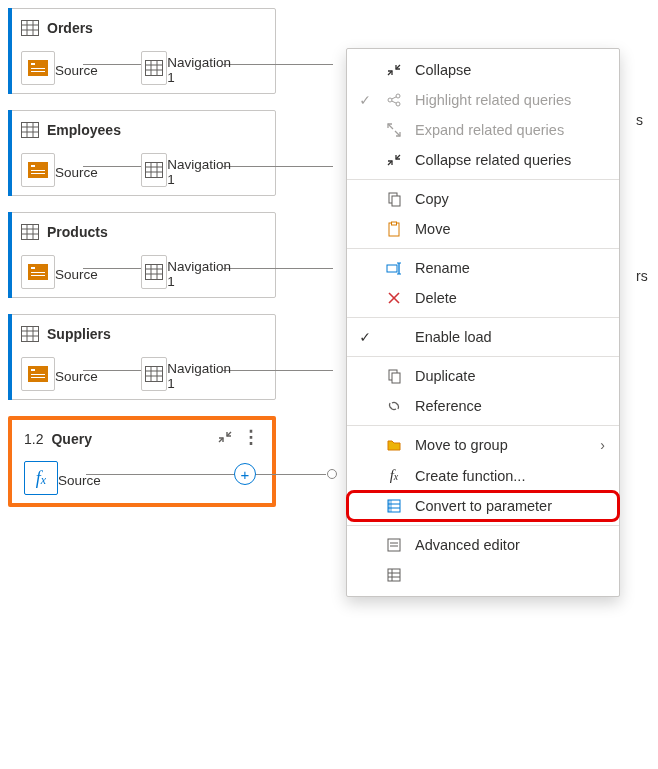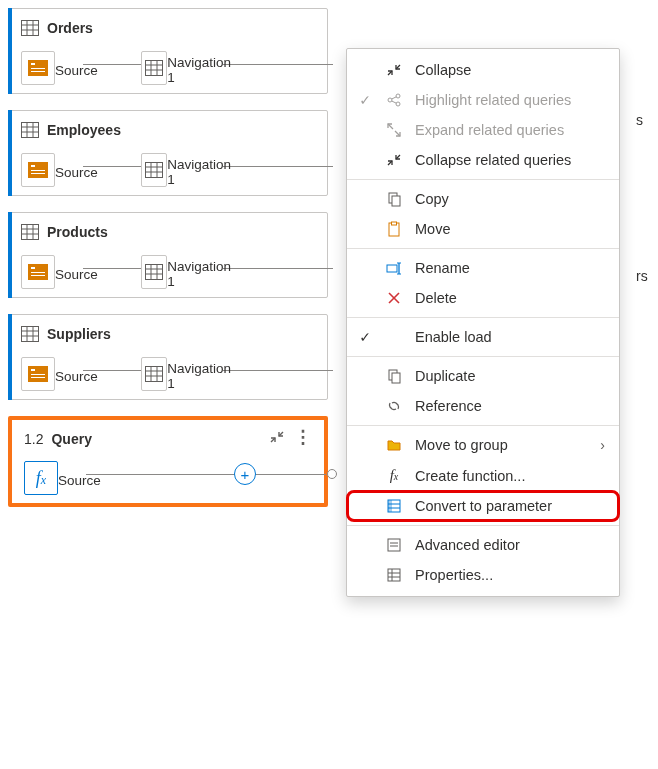--- a/index.html
+++ b/index.html
@@ -10,21 +10,21 @@
     font-size: 14px;
     color: #323130;
     background: #fff;
     width: 658px;
     height: 769px;
     position: relative;
   }
 
   
   .card {
-    width: 320px;
+    width: 268px;
     background: #fff;
     border: 1px solid #c8c6c4;
     border-radius: 2px;
     margin-bottom: 16px;
     position: relative;
     padding: 10px 12px 8px 12px;
   }
   .card::before {
     content: "";
     position: absolute;
@@ -560,16 +560,15 @@
   <div class="menu-item">
     <span class="chk"></span>
     <span class="mi-icon">
       <svg width="16" height="16">
           <rect x="2" y="2" width="12" height="12" fill="none" stroke="#605e5c"></rect>
           <line x1="6" y1="2" x2="6" y2="14" stroke="#605e5c"></line>
           <line x1="2" y1="6" x2="14" y2="6" stroke="#605e5c"></line>
           <line x1="2" y1="10" x2="14" y2="10" stroke="#605e5c"></line>
         </svg>
     </span>
-    <span class="mi-label">Properties...</span>
   </div>
 
 </div>
 
 </body></html>

